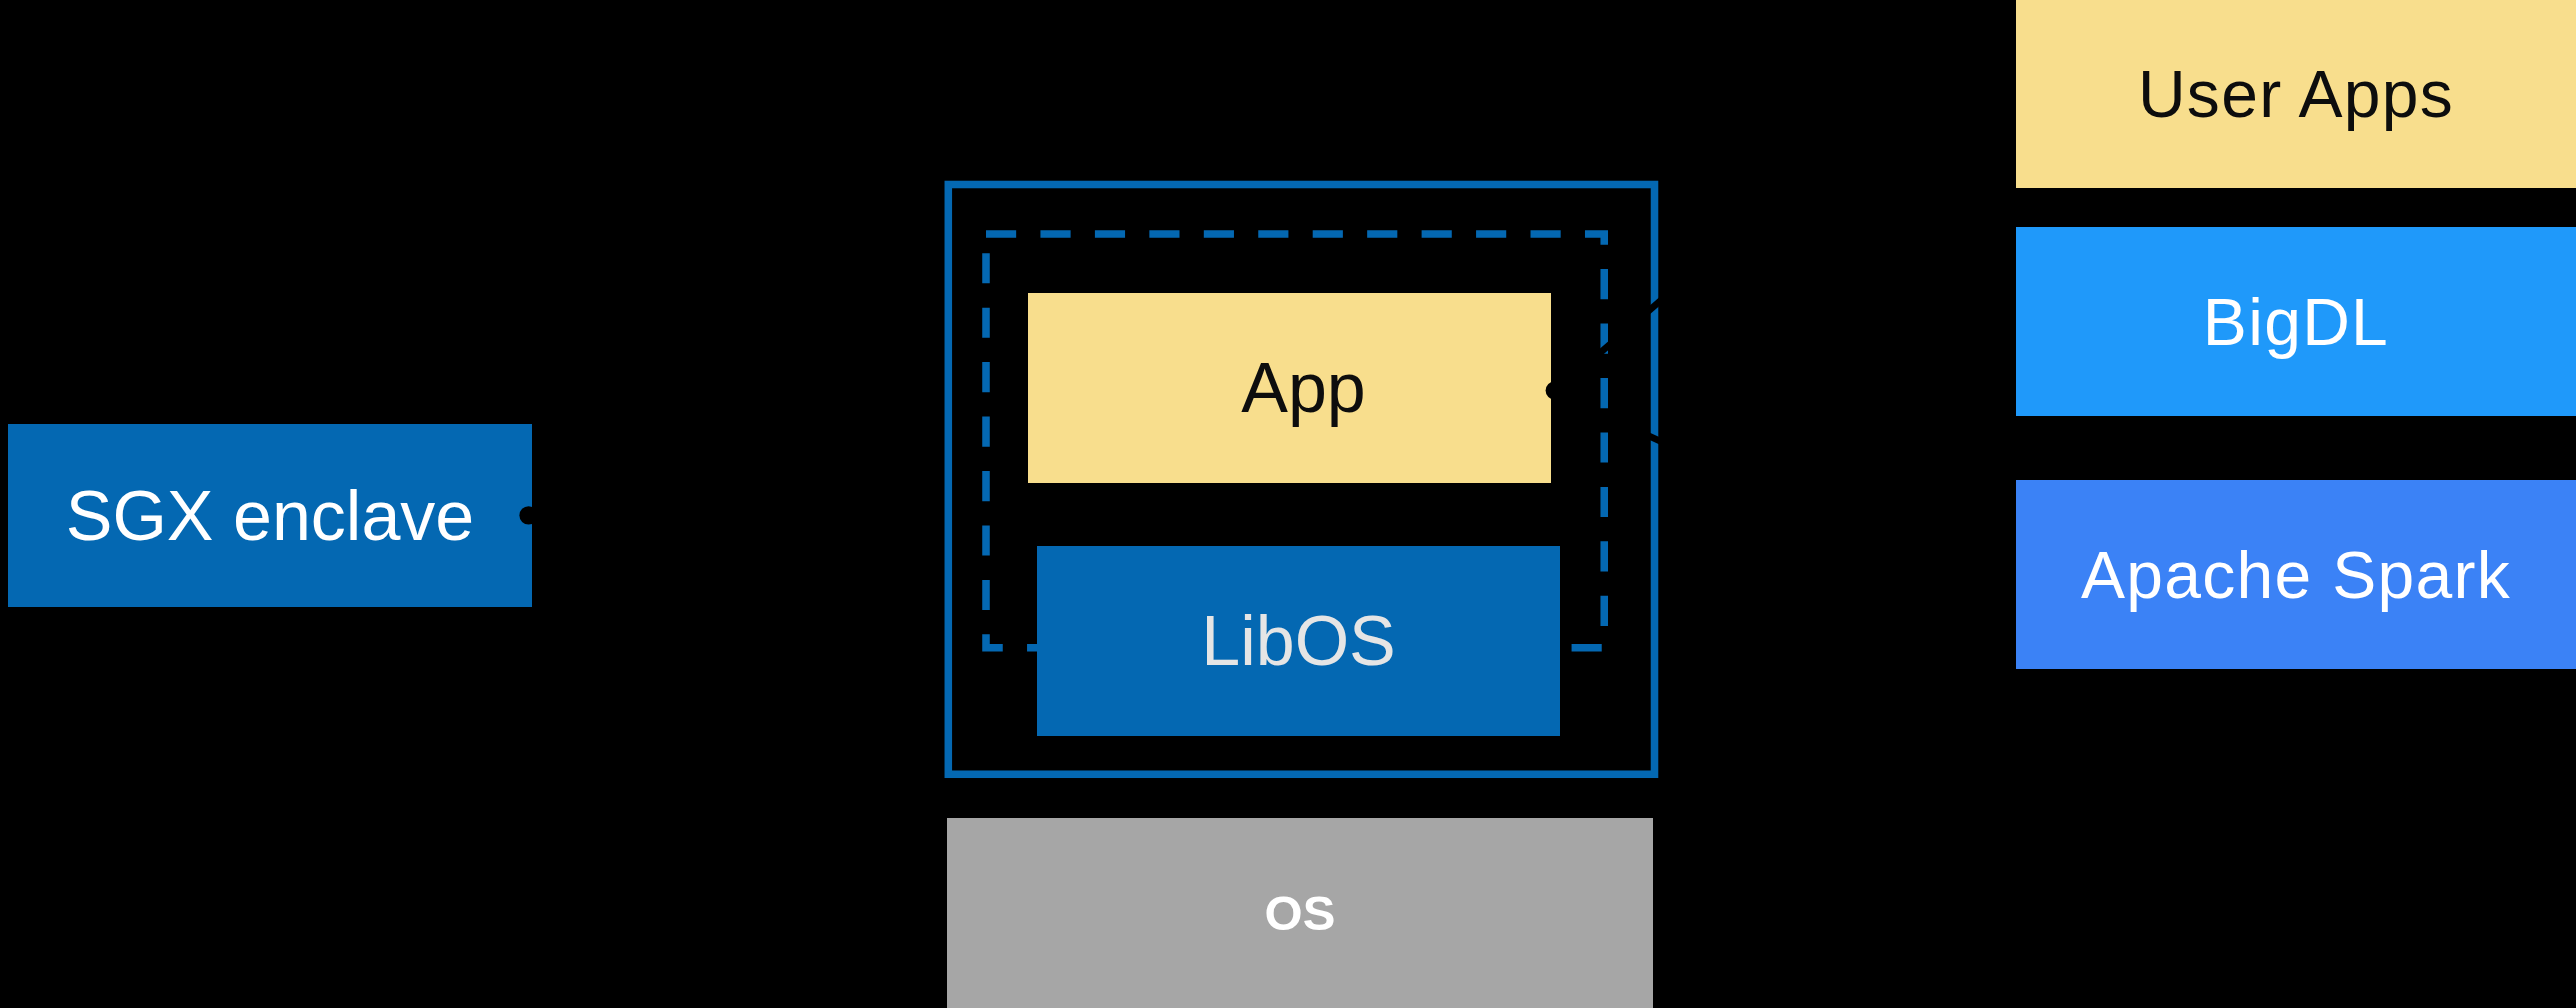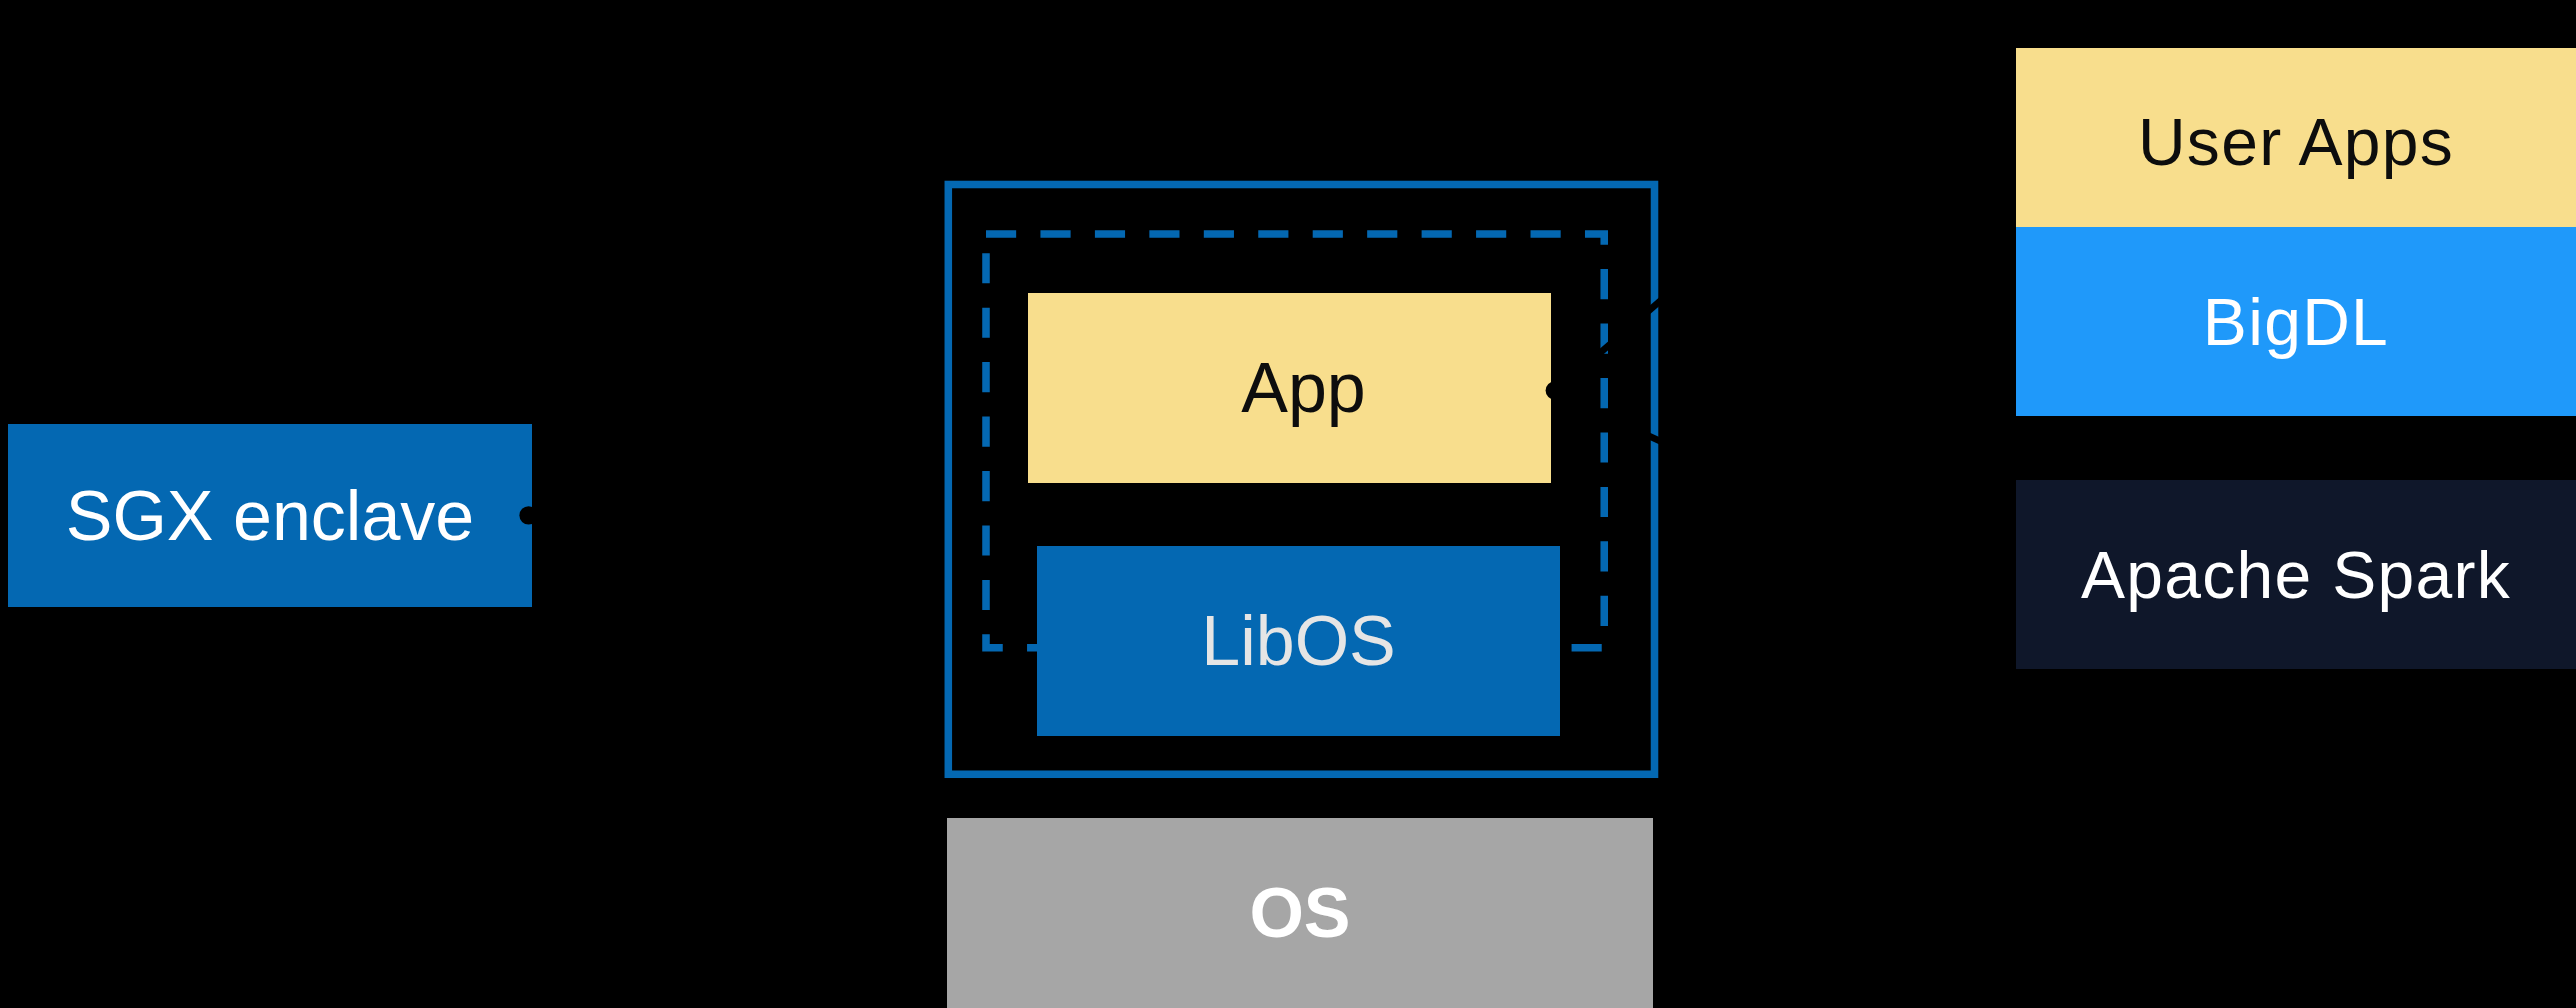--- a/index.html
+++ b/index.html
@@ -34,27 +34,27 @@
   }
   
   .sgx-box       { left: 8px;    top: 424px; width: 524px; height: 183px; background: #0468B2; }
   .sgx-box .lbl  { color: #FFFFFF; font-size: 70px; }
   
   .app-box       { left: 1028px; top: 293px; width: 523px; height: 190px; background: #F8DE8D; }
   .app-box .lbl  { color: #0D0D0D; font-size: 70px; margin-left: 28px; }
   .libos-box     { left: 1037px; top: 546px; width: 523px; height: 190px; background: #0468B2; }
   .libos-box .lbl{ color: #e5e5e5; font-size: 70px; }
   .os-box        { left: 947px; top: 818px; width: 706px; height: 190px; background: #A6A6A6; }
-  .os-box .lbl   { color: #FFFFFF; font-size: 70px; font-weight: bold; }
+  .os-box .lbl   { color: #FFFFFF; font-size: 49px; font-weight: bold; }
   
-  .userapps-box  { left: 2016px; top: 0px;   width: 560px; height: 188px; background: #F8DE8D; margin-top: 48px; }
+  .userapps-box  { left: 2016px; top: 0px;   width: 560px; height: 188px; background: #F8DE8D; }
   .userapps-box .lbl { color: #0D0D0D; font-size: 66px; letter-spacing: 1.3px; }
   .bigdl-box     { left: 2016px; top: 227px; width: 560px; height: 189px; background: #1F99FA; }
   .bigdl-box .lbl    { color: #FFFFFF; font-size: 66px; letter-spacing: 1.3px; }
-  .spark-box     { left: 2016px; top: 480px; width: 560px; height: 189px; background: #0f172a; }
+  .spark-box     { left: 2016px; top: 480px; width: 560px; height: 189px; background: #3b82f6; }
   .spark-box .lbl    { color: #FFFFFF; font-size: 66px; letter-spacing: 1.3px; }
   svg { display: block; }
 </style>
 </head>
 <body>
 
 <div class="stage">
 
   <svg class="layer" width="2576" height="1009" viewBox="0 0 3075 1204">
     <rect x="1132" y="220" width="843" height="704" fill="none" stroke-width="9" stroke="#0468B2"></rect>

